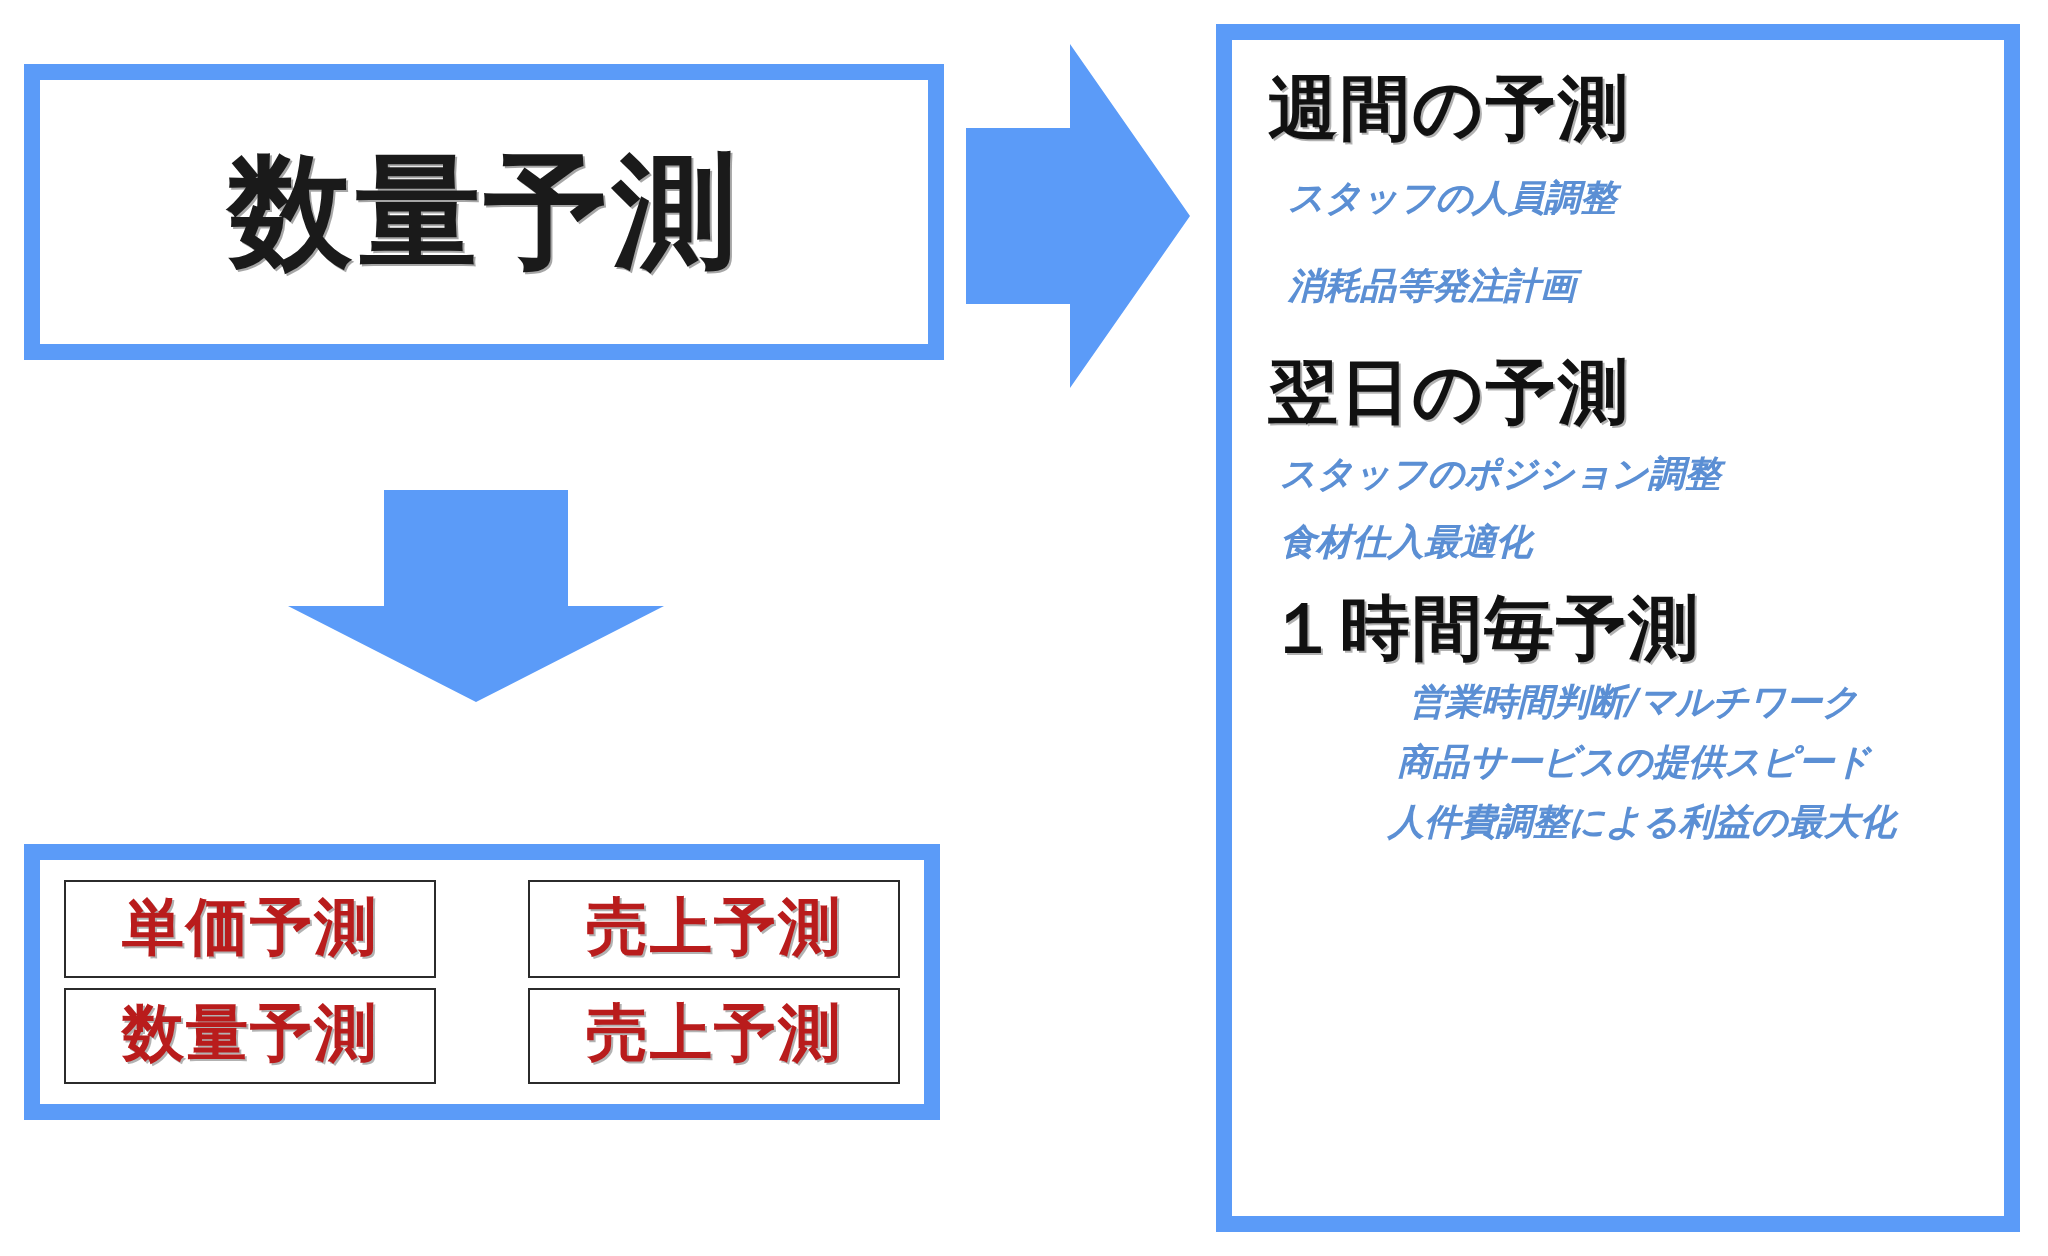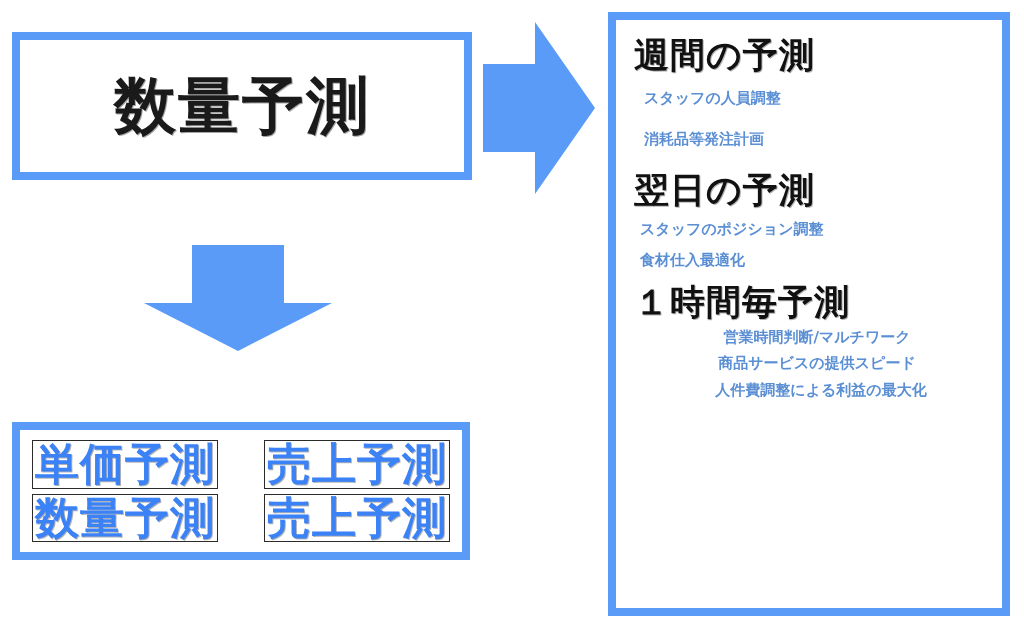--- a/index.html
+++ b/index.html
@@ -74,23 +74,23 @@
     box-sizing: border-box;
     border: 1.6px solid #2b2b2b;
     background: #ffffff;
     display: flex;
     align-items: center;
     justify-content: center;
   }
   .pred-cell span {
     font-family: "DejaVu Serif", "Liberation Serif", serif;
     font-weight: bold;
-    font-size: 44px;
+    font-size: 31px;
     line-height: 1;
-    color: #3b82f6;
+    color: #b91c1c;
     letter-spacing: 1px;
     text-shadow: 1px 1px 0 rgba(0,0,0,0.3);
     white-space: nowrap;
   }
 
   
   .arrow {
     position: absolute;
   }
   #arrow-right {
@@ -124,24 +124,25 @@
     font-size: 35px;
     line-height: 1.08;
     color: #111111;
     letter-spacing: 1px;
     text-shadow: 1px 1px 0 rgba(0,0,0,0.3);
     white-space: nowrap;
   }
   .sec-item {
     font-family: "DejaVu Serif", "Liberation Serif", serif;
     font-weight: bold;
-    font-size: 15px;
+    font-size: 18px;
     line-height: 1.12;
     color: #5b8fd4;
     white-space: nowrap;
+    font-style: italic;
   }
 
   
   #sec-weekly { margin-top: 2px; }
   #sec-weekly .sec-head { margin-bottom: 16px; }
   #sec-weekly .sec-item { margin-left: 10px; margin-bottom: 24px; }
 
   #sec-nextday { margin-top: 16px; }
   #sec-nextday .sec-head { margin-bottom: 12px; }
   #sec-nextday .sec-item { margin-left: 6px; margin-bottom: 14px; }

